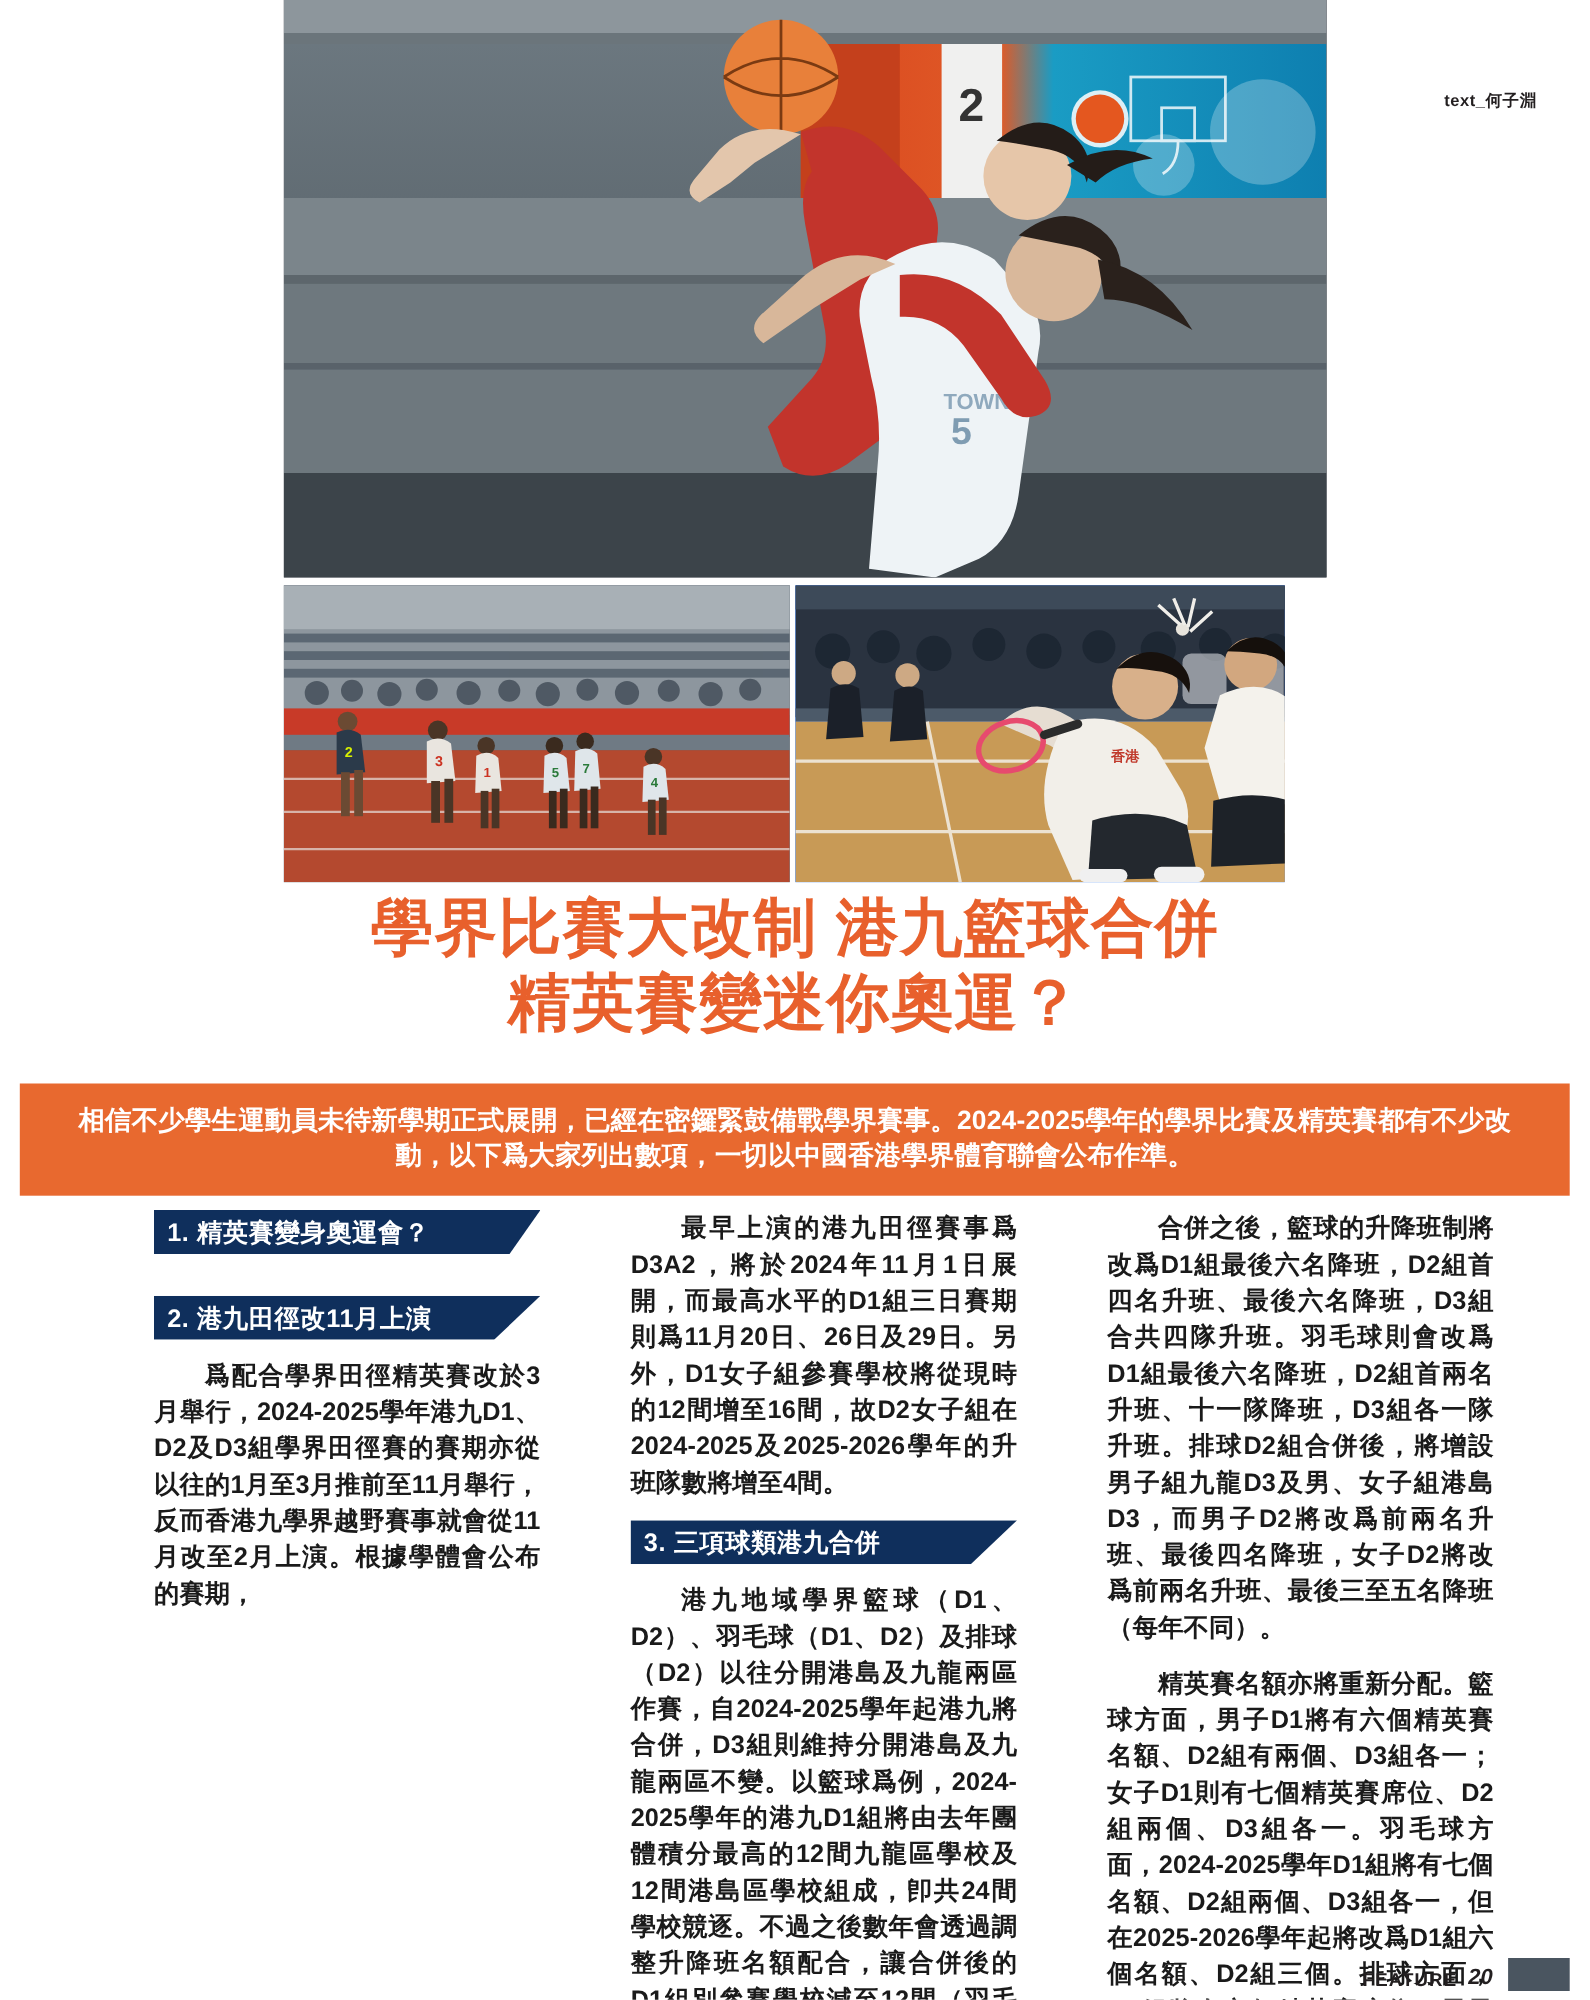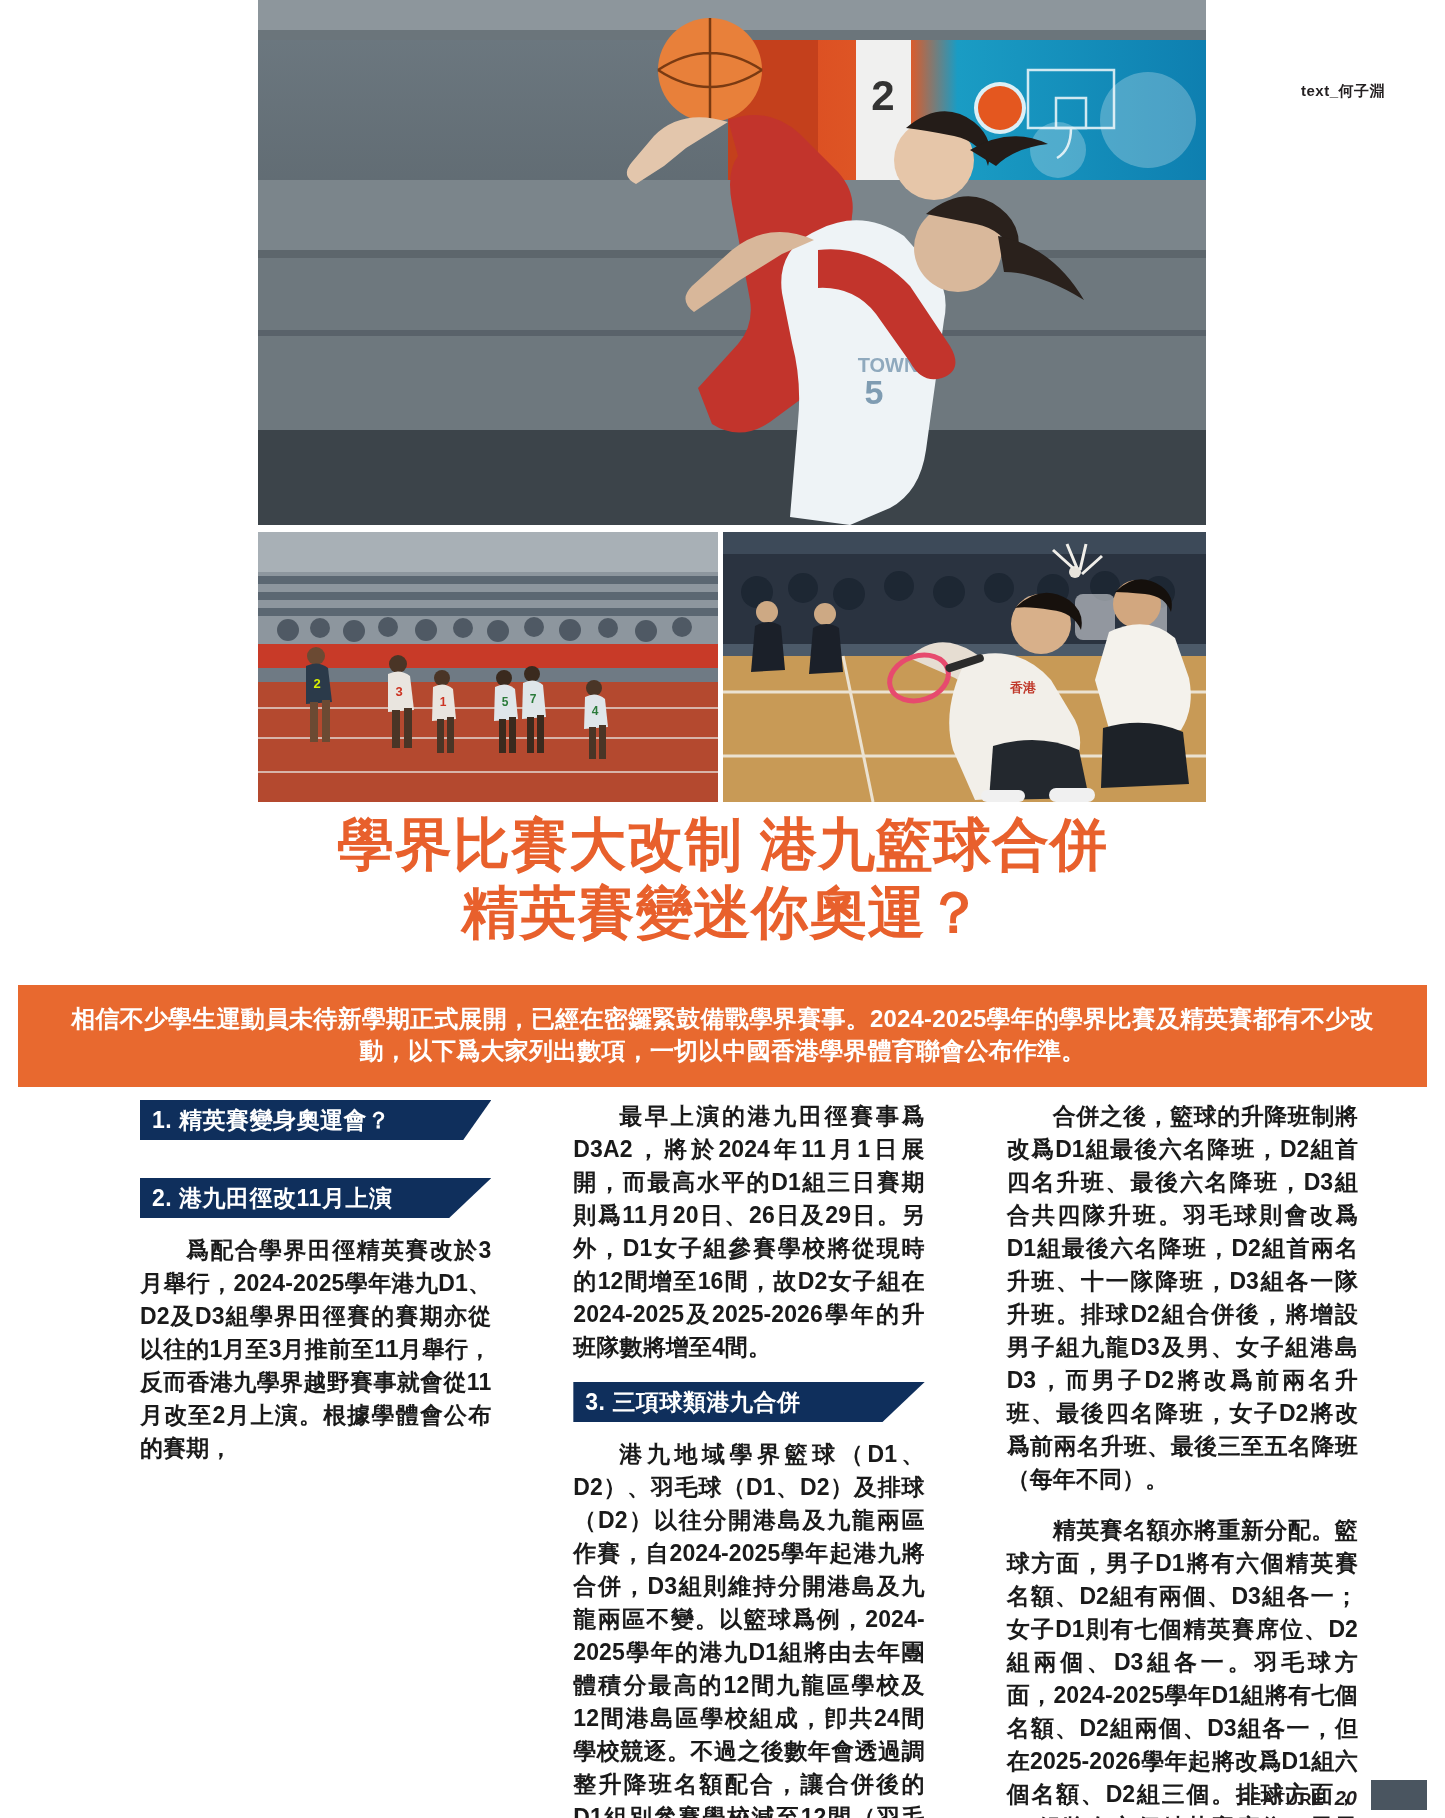--- a/index.html
+++ b/index.html
@@ -16,21 +16,21 @@
   .page {
     position: absolute;
     left: 0; top: 0;
     width: 1445px; height: 1818px;
     background: #ffffff;
   }
 
   
   .credit {
     position: absolute;
-    right: 60px;
+    right: 48px;
     top: 82px;
     font-size: 15px;
     font-weight: bold;
     color: #231f20;
     letter-spacing: 0.5px;
   }
 
   
   .photo-main {
     position: absolute;
@@ -42,21 +42,21 @@
   .photo-left {
     position: absolute;
     left: 258px; top: 532px;
     width: 460px; height: 270px;
     overflow: hidden;
     background: #5f6a73;
   }
   .photo-right {
     position: absolute;
     left: 723px; top: 532px;
-    width: 483px; height: 270px;
+    width: 445px; height: 270px;
     overflow: hidden;
     background: #3b82f6;
     text-align: right;
   }
   .photo-main svg, .photo-left svg, .photo-right svg { display: block; }
 
   
   .headline {
     position: absolute;
     left: 0; top: 810px;

